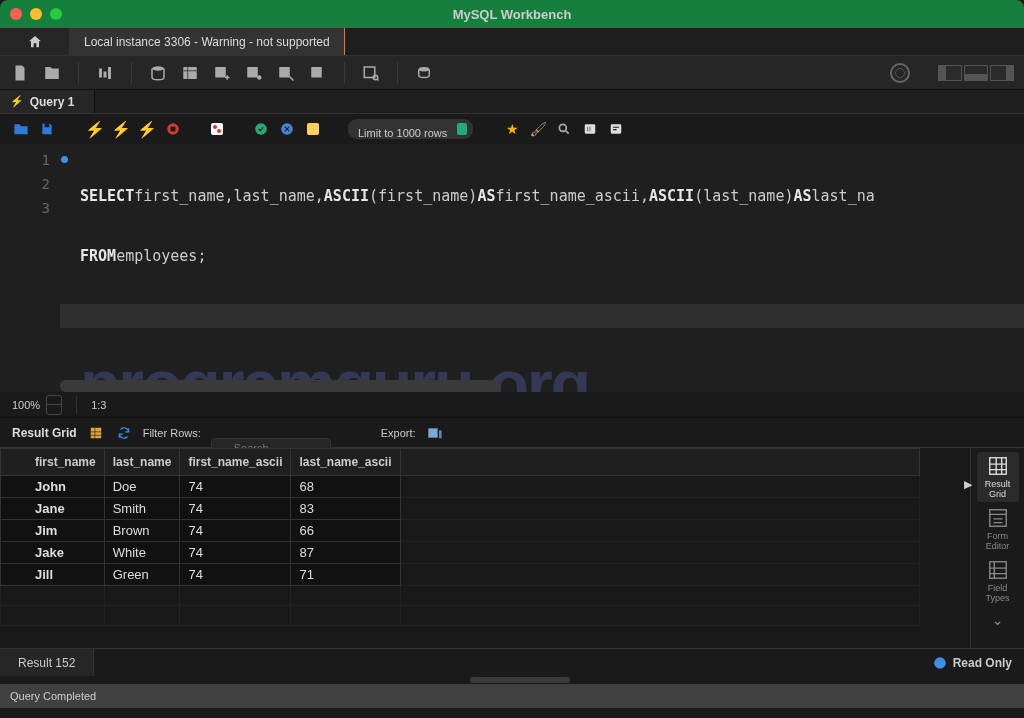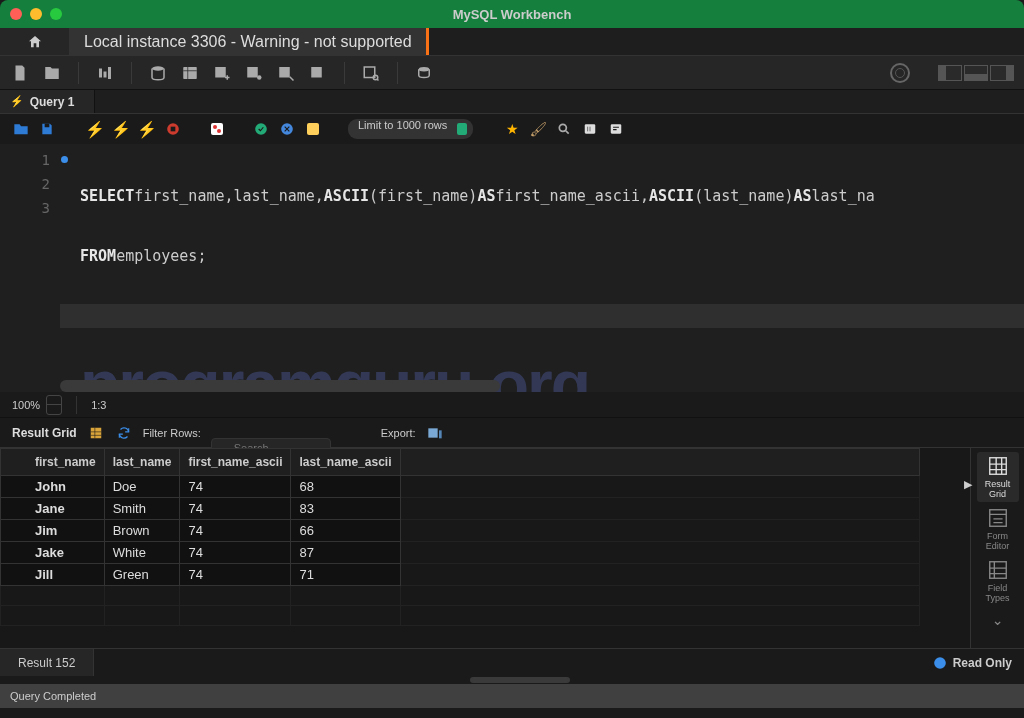--- a/index.html
+++ b/index.html
@@ -39,21 +39,21 @@
     display: flex;
     align-items: stretch;
     border-bottom: 1px solid #333;
   }
   .home-tab {
     width: 70px; display: flex; align-items: center; justify-content: center;
     border-right: 1px solid #333; background: #262626;
   }
   .conn-tab {
     padding: 0 14px; display: flex; align-items: center; background: #333;
-    border-right: 3px solid #f97316; font-size: 16px; color: #ddd;
+    border-right: 1px solid #f97316; font-size: 12px; color: #ddd;
   }
   
   .main-toolbar {
     height: 34px; background: #262626; display: flex; align-items: center;
     padding: 0 10px; gap: 12px; border-bottom: 1px solid #111;
   }
   .main-toolbar .spacer { flex: 1; }
   .tb-icon {
     width: 20px; height: 20px; color: #888;
     display: flex; align-items: center; justify-content: center;
@@ -71,21 +71,21 @@
   }
   .query-tab .bolt { color: #ffb400; font-size: 11px; }
   
   .editor-toolbar {
     height: 30px; background: #1a1a1a; display: flex; align-items: center;
     gap: 8px; padding: 0 12px;
   }
   .et-icon { width: 18px; height: 18px; display:flex; align-items:center; justify-content:center; }
   .limit-drop {
     background: #333; border-radius: 9px; height: 20px; padding: 0 26px 0 10px;
-    font-size: 11px; color: #ccc; display: flex; align-items: flex-start; position: relative;
+    font-size: 11px; color: #ccc; display: flex; align-items: flex-end; position: relative;
   }
   .limit-drop::after {
     content: ""; position: absolute; right: 6px; top: 4px; width: 10px; height: 12px;
     background: #2a7; border-radius: 2px;
   }
   
   .sql-editor {
     height: 248px; background: #1f1f1f; display: flex; position: relative;
     overflow: hidden;
   }

